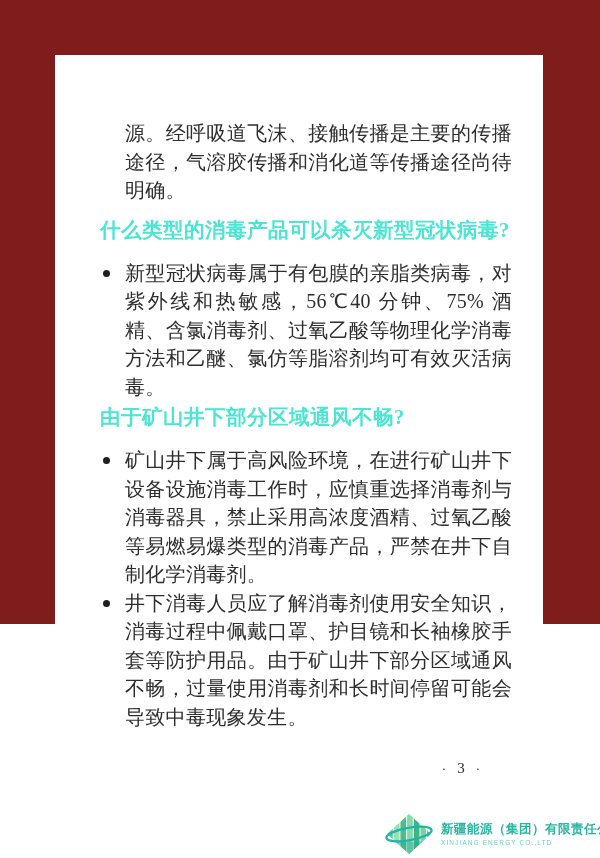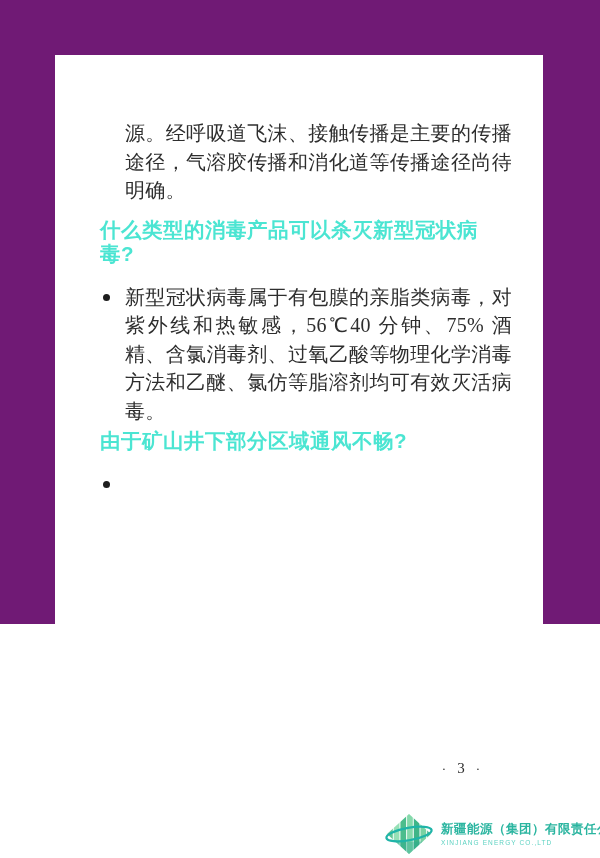--- a/index.html
+++ b/index.html
@@ -4,41 +4,41 @@
 <style>
   html, body { margin: 0; padding: 0; }
   body {
     width: 600px; height: 858px;
     font-family: "Liberation Serif", serif;
     overflow: hidden;
   }
   .page-bg {
     position: relative;
     width: 600px; height: 624px;
-    background: #701a75;
+    background: #7f1d1d;
   }
   .card {
     position: absolute;
     left: 55px; top: 55px;
     width: 488px; height: 747px;
     background: #FFFFFF;
     box-sizing: border-box;
     padding: 64px 31px 0 45px;
   }
   .intro {
     margin: 0 0 13px 25px;
     font-size: 20px;
     line-height: 28.5px;
     color: #2E2E2E;
     text-align: justify;
     letter-spacing: 0.3px;
   }
   h2.section-heading {
     margin: 0 0 17px 0;
-    font-family: Liberation Sans, sans-serif;
+    font-family: Liberation Serif, serif;
     font-weight: bold;
     font-size: 20.5px;
     line-height: 24px;
     color: #4BE5D2;
     letter-spacing: 0.5px;
   }
   ul.bullet-list {
     list-style: none;
     margin: 0 0 4px 0;
     padding: 0;
@@ -110,20 +110,25 @@
         <span class="bullet-dot"></span>
         <span>新型冠状病毒属于有包膜的亲脂类病毒，对紫外线和热敏感，56℃40 分钟、75% 酒精、含氯消毒剂、过氧乙酸等物理化学消毒方法和乙醚、氯仿等脂溶剂均可有效灭活病毒。</span>
       </li>
     </ul>
 
     <h2 class="section-heading">由于矿山井下部分区域通风不畅?</h2>
 
     <ul class="bullet-list">
       <li>
         <span class="bullet-dot"></span>
+        <span>矿山井下属于高风险环境，在进行矿山井下设备设施消毒工作时，应慎重选择消毒剂与消毒器具，禁止采用高浓度酒精、过氧乙酸等易燃易爆类型的消毒产品，严禁在井下自制化学消毒剂。</span>
+      </li>
+      <li>
+        <span class="bullet-dot"></span>
+        <span>井下消毒人员应了解消毒剂使用安全知识，消毒过程中佩戴口罩、护目镜和长袖橡胶手套等防护用品。由于矿山井下部分区域通风不畅，过量使用消毒剂和长时间停留可能会导致中毒现象发生。</span>
       </li>
     </ul>
 
     <div class="page-footer">
       <span class="dot">·</span><span>3</span><span class="dot">·</span>
     </div>
 
   </div>
 
   <div class="brand">

